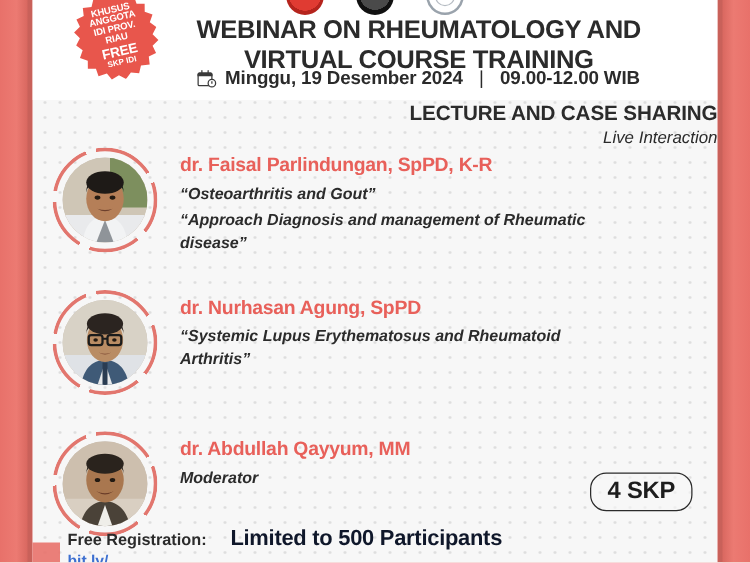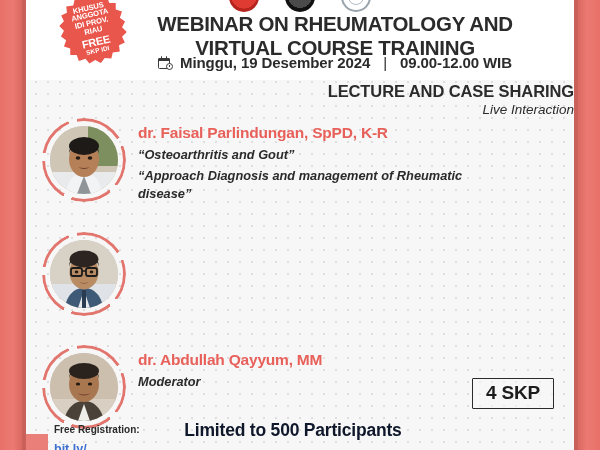--- a/index.html
+++ b/index.html
@@ -251,21 +251,21 @@
     padding-left: 39px;
   }
 
   
   .speaker {
     position: absolute;
     left: 16px;
     right: 8px;
     display: flex;
     align-items: flex-start;
-    gap: 12px;
+    gap: 18px;
   }
   #spk0 { top: 118px; }
   #spk1 { top: 232px; }
   #spk2 { top: 345px; }
 
   .avatar-wrap {
     position: relative;
     width: 84px;
     height: 84px;
     flex: 0 0 auto;
@@ -327,40 +327,40 @@
   .speaker-topic.plain {
     font-weight: bold;
   }
 
   
   .skp-badge {
     position: absolute;
     right: 20px;
     top: 378px;
     border: 1.6px solid #2b2b2b;
-    border-radius: 1px;
+    border-radius: 13px;
     padding: 3px 13px 4px 13px;
     font-size: 19px;
     font-weight: bold;
     color: #1d1d1d;
     background: rgba(247,247,247,0.6);
     letter-spacing: -0.2px;
   }
 
   
   .bottom-row {
     position: absolute;
     left: 28px;
     right: 14px;
     top: 424px;
     display: flex;
     align-items: baseline;
   }
   .free-reg {
-    font-size: 10px;
+    font-size: 13px;
     font-weight: bold;
     color: #2b2b2b;
     white-space: nowrap;
   }
   .reg-link {
     position: absolute;
     left: 28px;
     top: 442px;
     font-size: 12.5px;
     font-weight: bold;
@@ -487,20 +487,24 @@
               <ellipse cx="34" cy="19" rx="14.5" ry="8.5" fill="#2b2420"></ellipse>
               <rect x="21" y="28" width="11" height="8" rx="2" fill="none" stroke="#1b1b1b" stroke-width="1.8"></rect>
               <rect x="36" y="28" width="11" height="8" rx="2" fill="none" stroke="#1b1b1b" stroke-width="1.8"></rect>
               <line x1="32" y1="31" x2="36" y2="31" stroke="#1b1b1b" stroke-width="1.6"></line>
               <ellipse cx="26.5" cy="32" rx="1.8" ry="1.4" fill="#241a12"></ellipse>
               <ellipse cx="41.5" cy="32" rx="1.8" ry="1.4" fill="#241a12"></ellipse>
               <path d="M29 42 Q34 45 39 42 Q34 44 29 42 Z" fill="#7a4631"></path>
             </svg>
           </div>
         </div>
+        <div class="speaker-text">
+          <div class="speaker-name">dr. Nurhasan Agung, SpPD</div>
+          <div class="speaker-topic">“Systemic Lupus Erythematosus and Rheumatoid Arthritis”</div>
+        </div>
       </div>
 
       <div class="speaker" id="spk2">
         <div class="avatar-wrap">
           <div class="avatar-ring"></div>
           <div class="avatar-photo">
             <svg viewBox="0 0 68 68" xmlns="http://www.w3.org/2000/svg" aria-hidden="true">
               <rect width="68" height="68" fill="#cdbfae"></rect>
               <rect x="0" y="46" width="68" height="22" fill="#d9cfc2"></rect>
               <path d="M14 68 C17 53 26 48 34 48 C42 48 51 53 54 68 Z" fill="#4a4238"></path>

